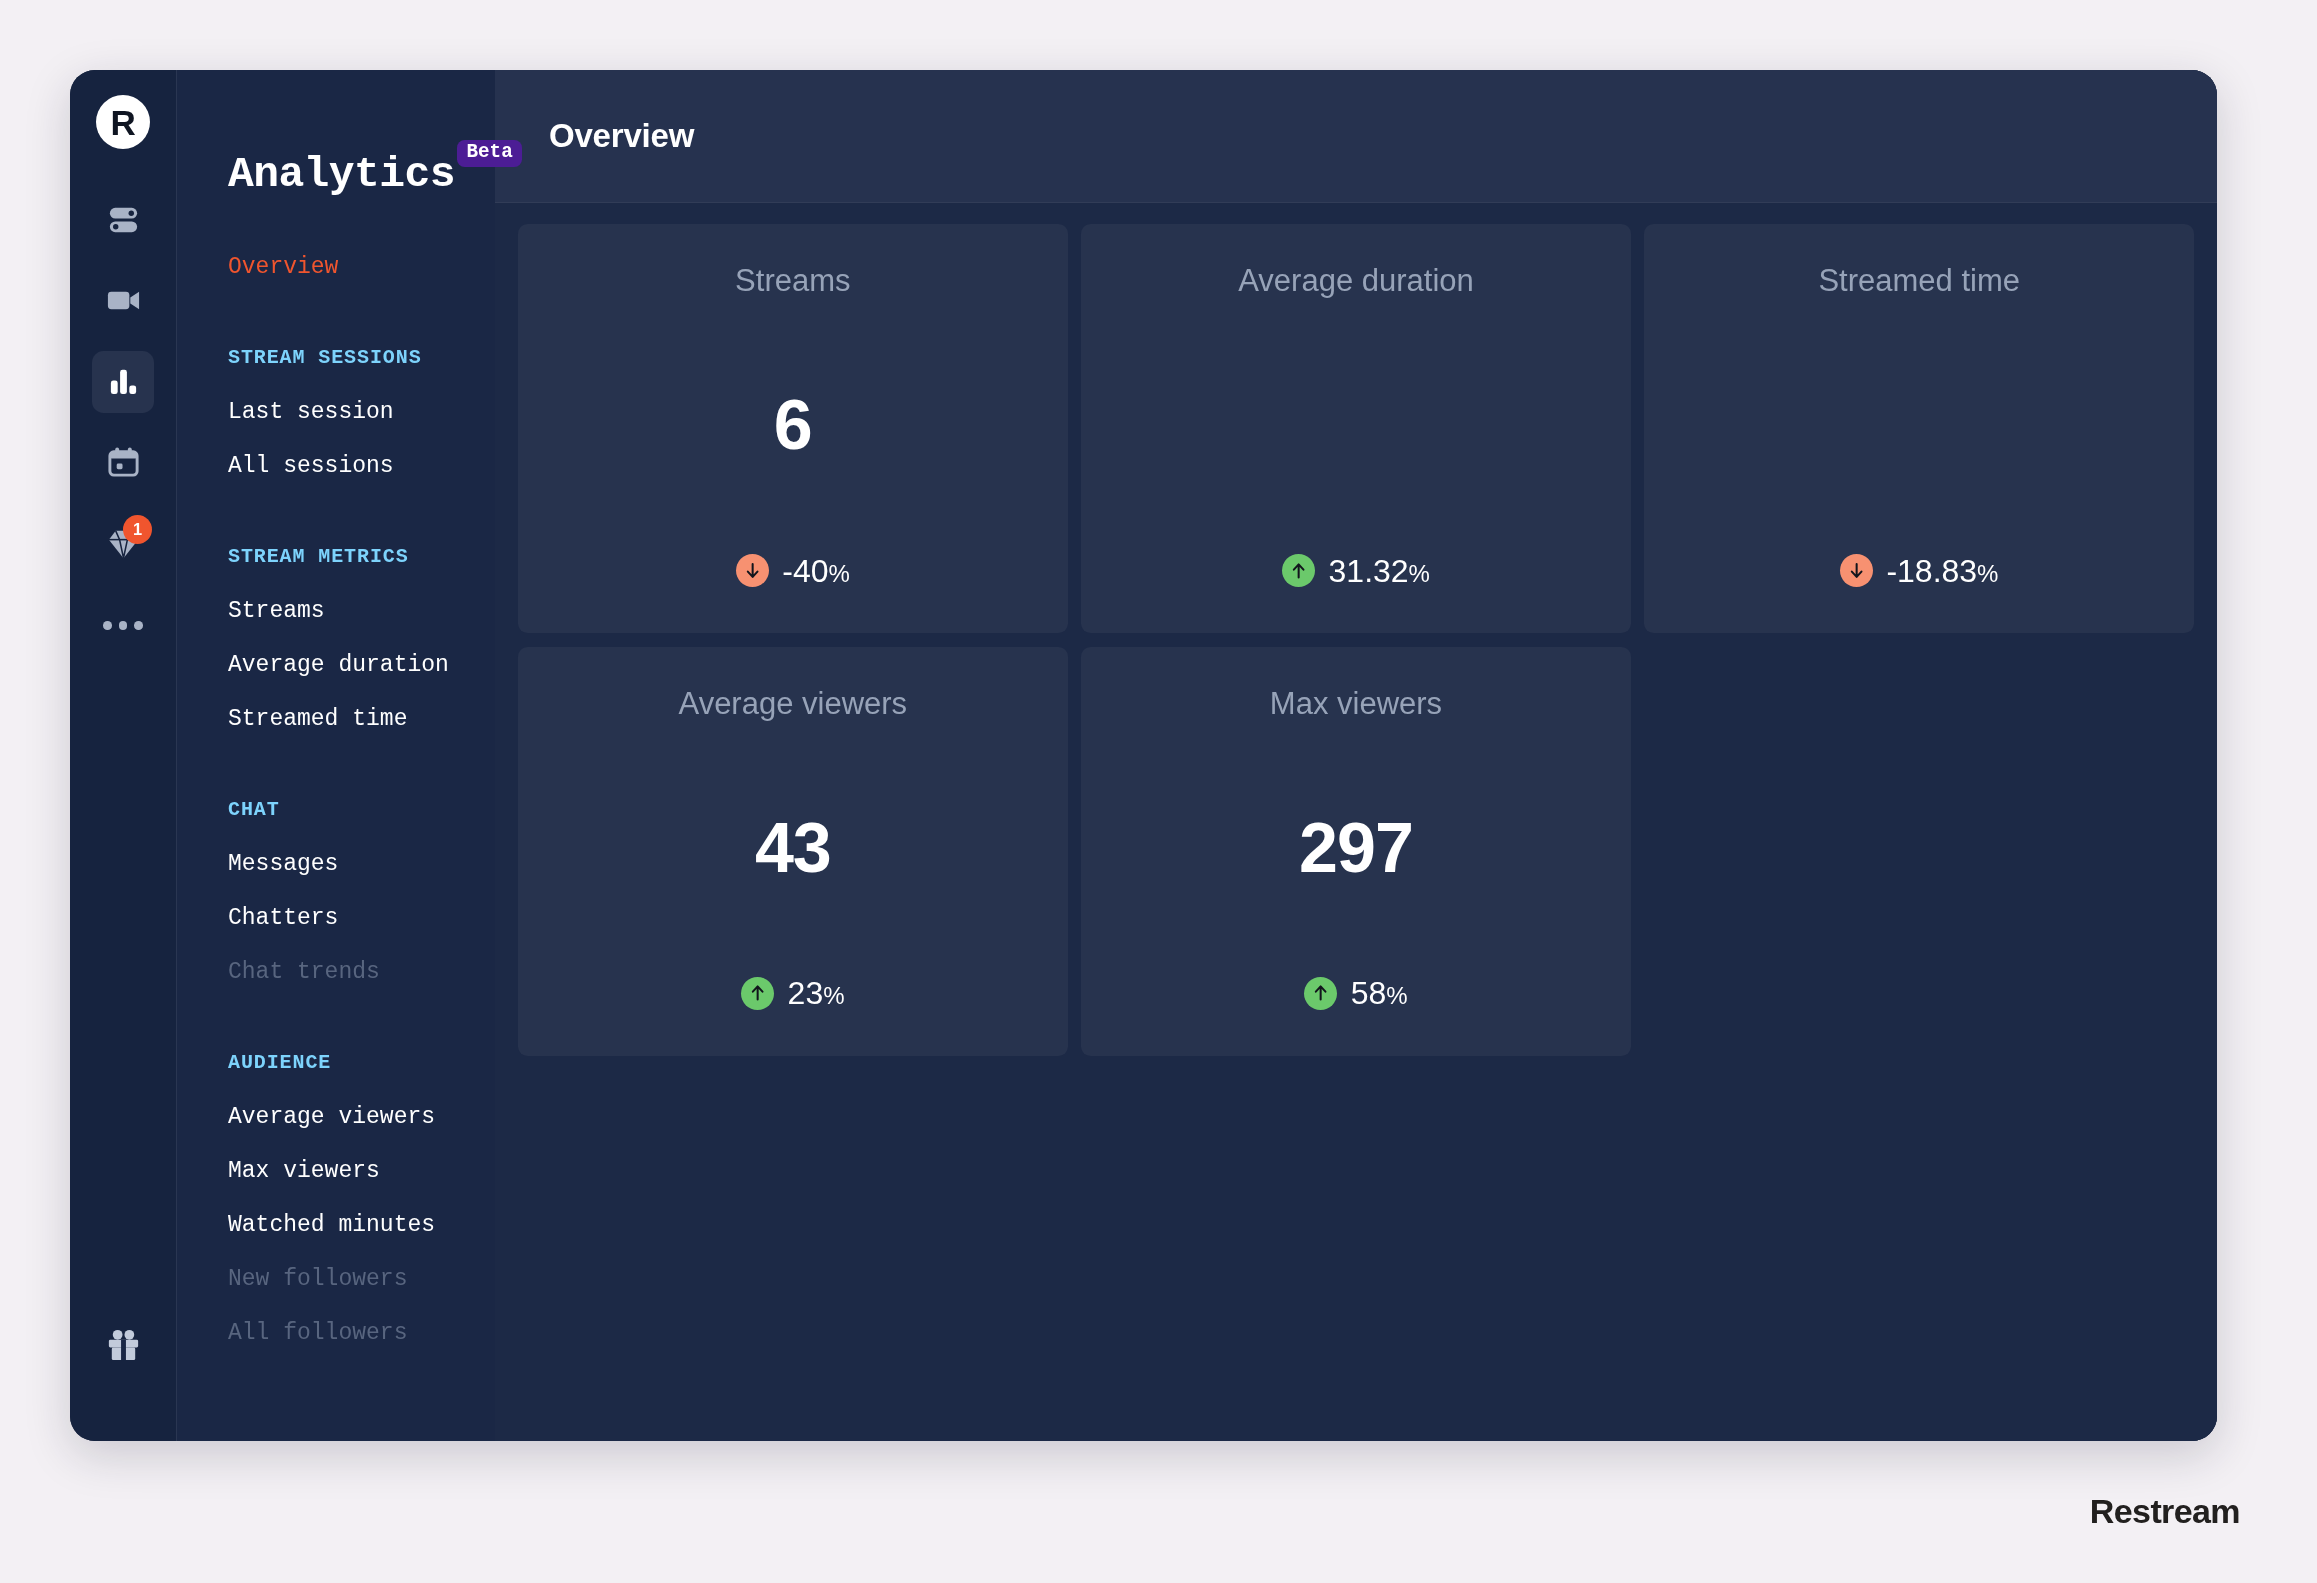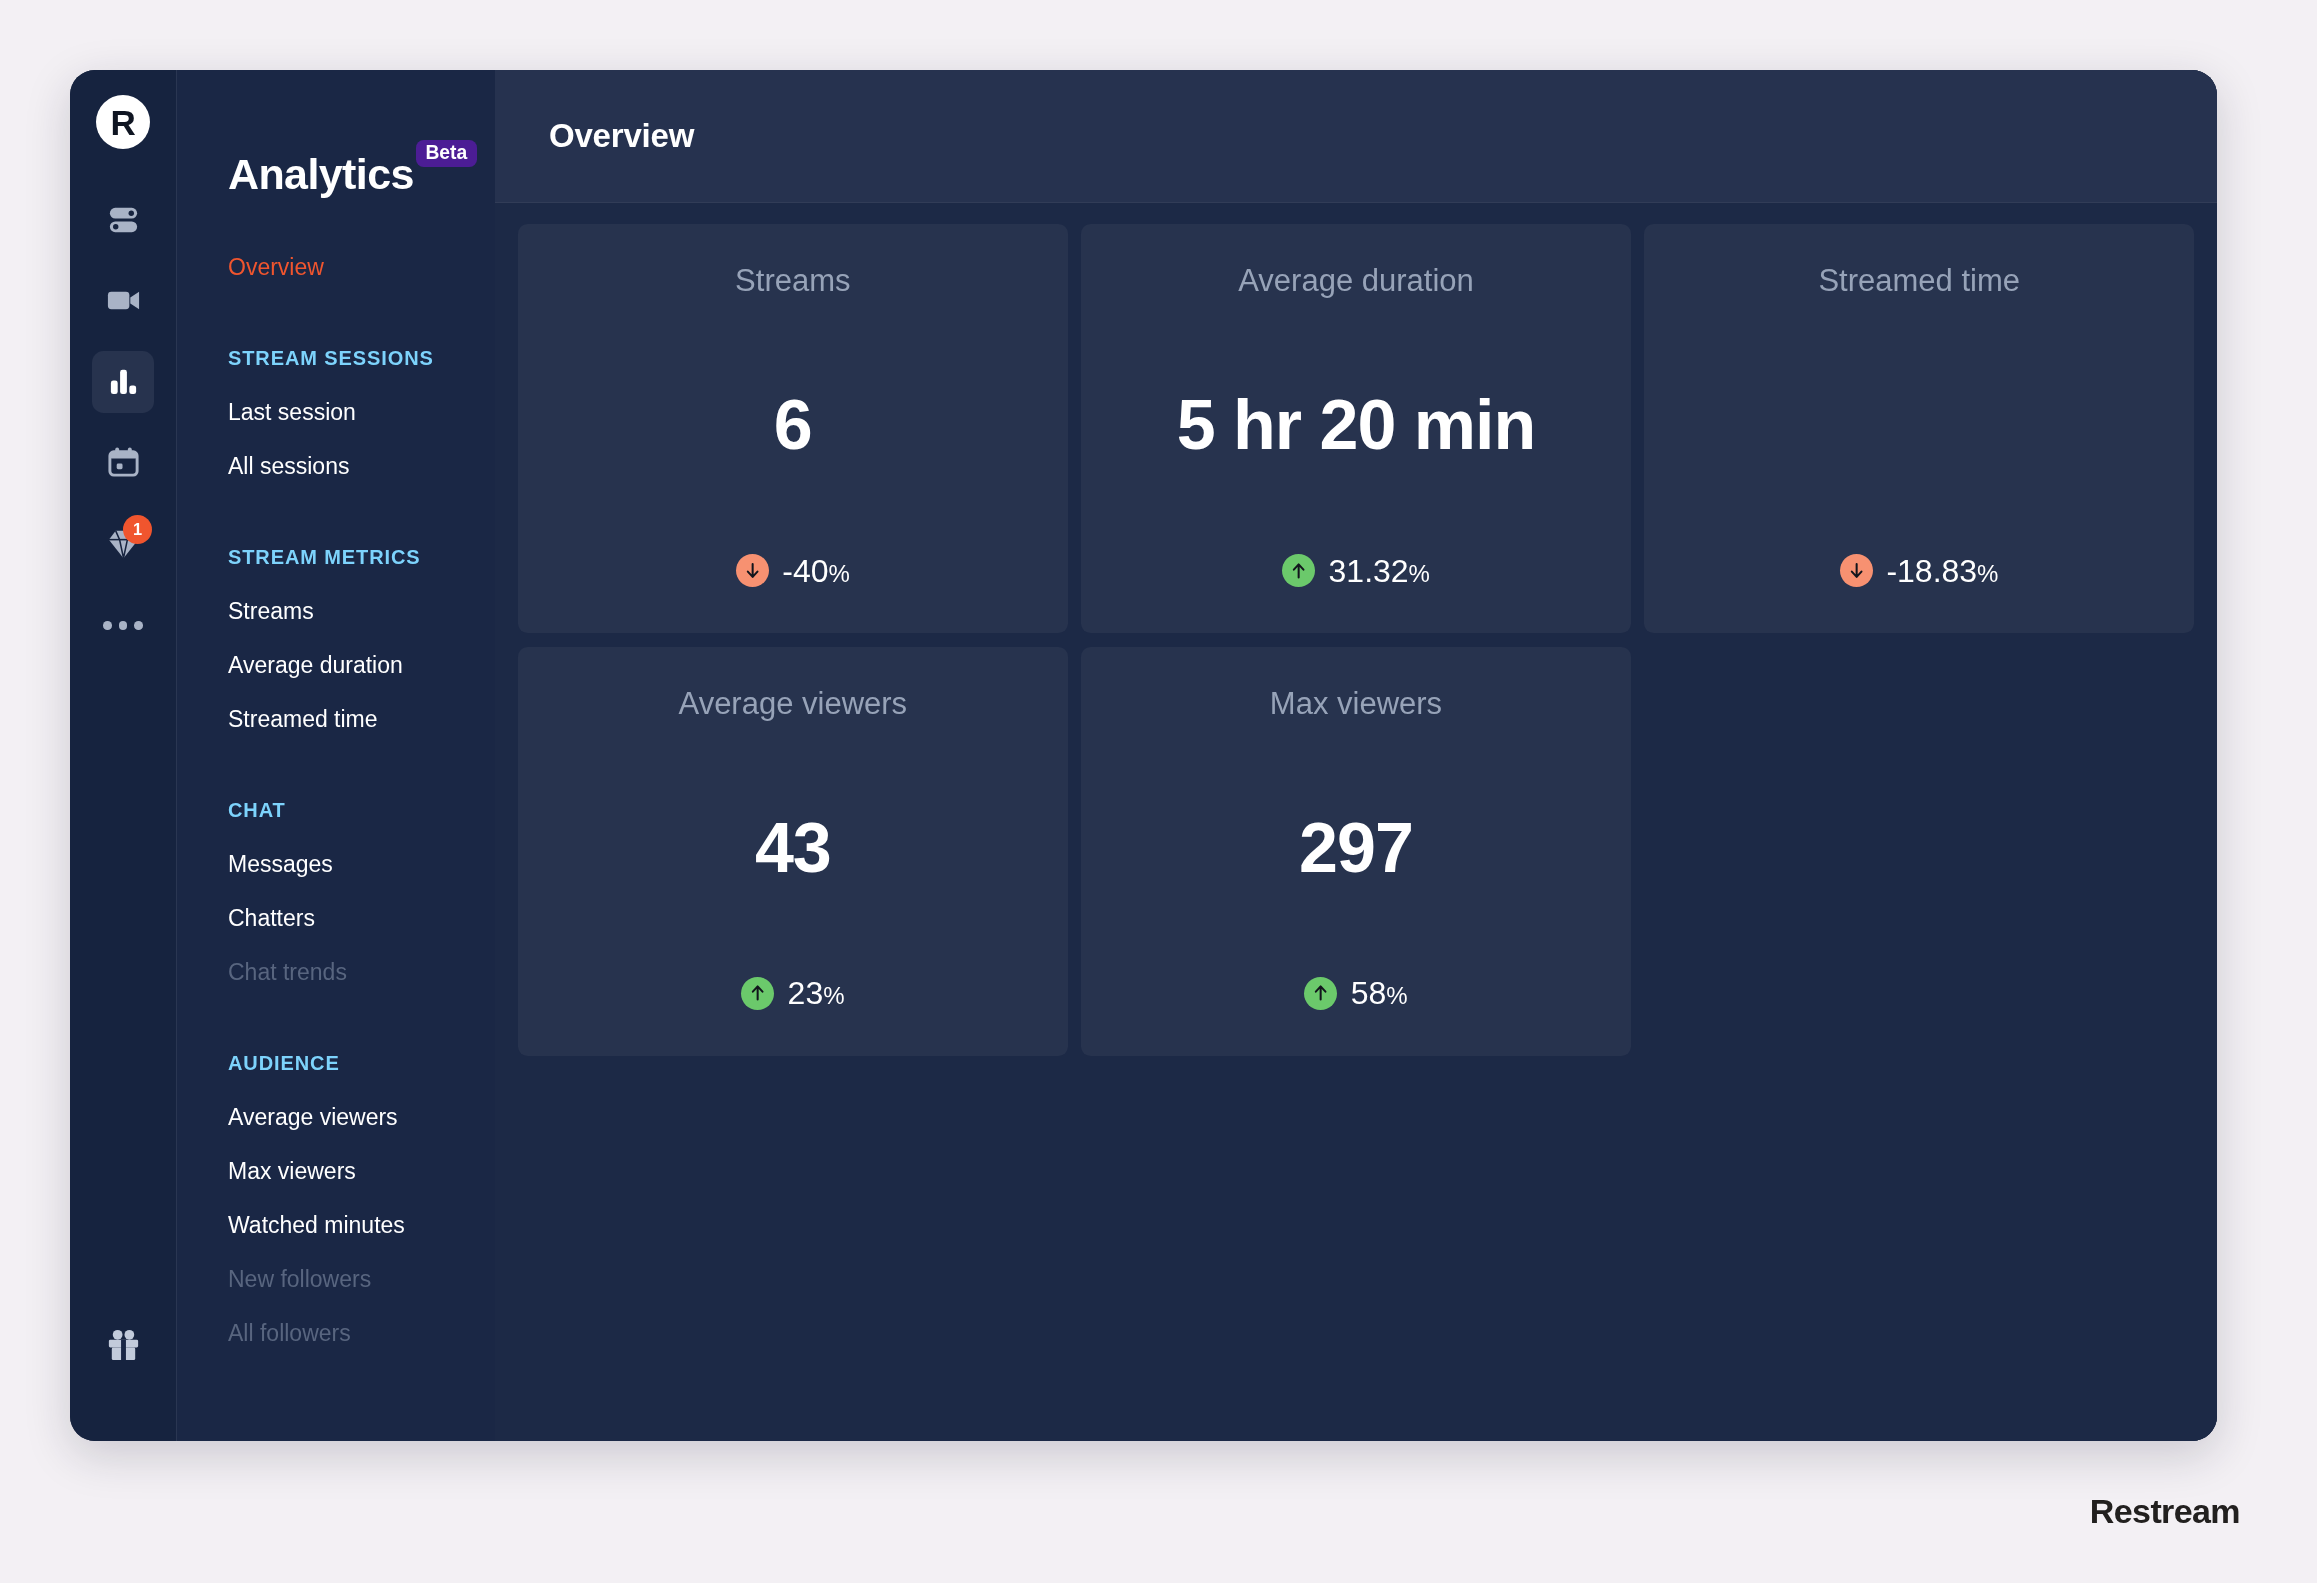--- a/index.html
+++ b/index.html
@@ -113,20 +113,21 @@
   }
 
   
   .sidebar {
     width: 319px;
     flex: 0 0 319px;
     background: #1a2745;
     border-left: 1px solid #253css;
     padding: 0 0 16px 0;
     position: relative;
+    font-family: Liberation Mono, monospace;
   }
   .sidebar::before {
     content: "";
     position: absolute;
     left: 0; top: 0; bottom: 0;
     width: 1px;
     background: rgba(255,255,255,0.07);
   }
 
   .sidebar-title-row {
@@ -444,21 +445,20 @@
               <svg width="19.3" height="19.3" viewBox="0 0 20 20">
                 <path d="M10 3 L10 16 M5 11 L10 16.5 L15 11" stroke="#12151c" stroke-width="2.1" fill="none" stroke-linecap="round" stroke-linejoin="round"></path>
               </svg>
             </span>
             <span class="delta-text"><span>-40</span><span class="pct">%</span></span>
           </span>
         </div>
 
         <div class="metric-card">
           <span class="metric-label">Average duration</span>
-          <span class="metric-value">5 hr 20 min</span>
           <span class="metric-delta">
             <span class="delta-circle up">
               <svg width="19.3" height="19.3" viewBox="0 0 20 20">
                 <path d="M10 17 L10 4 M5 9 L10 3.5 L15 9" stroke="#12151c" stroke-width="2.1" fill="none" stroke-linecap="round" stroke-linejoin="round"></path>
               </svg>
             </span>
             <span class="delta-text"><span>31.32</span><span class="pct">%</span></span>
           </span>
         </div>
 

